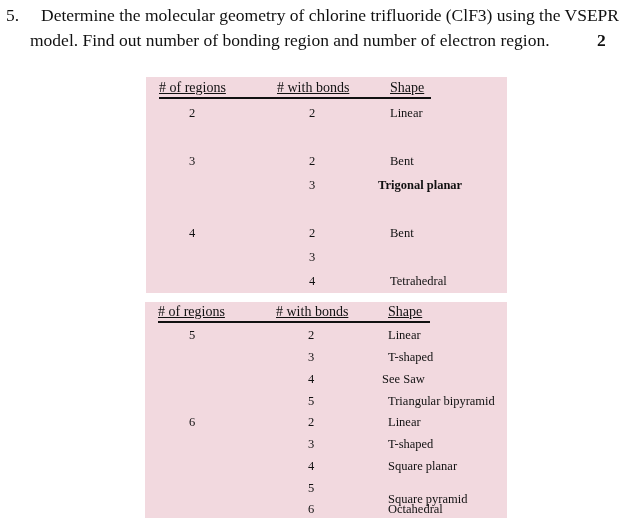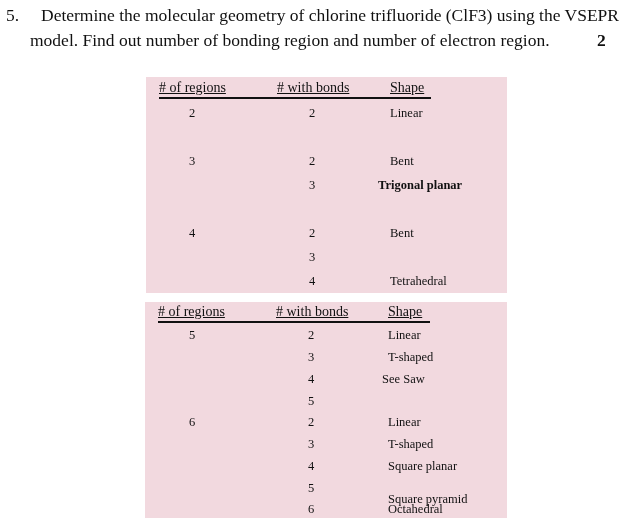--- a/index.html
+++ b/index.html
@@ -68,20 +68,21 @@
   <span class="cell" style="left:163px; top:26px;">2</span>
   <span class="cell" style="left:243px; top:26px;">Linear</span>
 
   <span class="cell" style="left:163px; top:48px;">3</span>
   <span class="cell" style="left:243px; top:48px;">T-shaped</span>
 
   <span class="cell" style="left:163px; top:70px;">4</span>
   <span class="cell" style="left:237px; top:70px;">See Saw</span>
 
   <span class="cell" style="left:163px; top:92px;">5</span>
+  <span class="cell" style="left:243px; top:92px;">Triangular bipyramid</span>
 
   <span class="cell" style="left:44px; top:113px;">6</span>
   <span class="cell" style="left:163px; top:113px;">2</span>
   <span class="cell" style="left:243px; top:113px;">Linear</span>
 
   <span class="cell" style="left:163px; top:135px;">3</span>
   <span class="cell" style="left:243px; top:135px;">T-shaped</span>
 
   <span class="cell" style="left:163px; top:157px;">4</span>
   <span class="cell" style="left:243px; top:157px;">Square planar</span>

